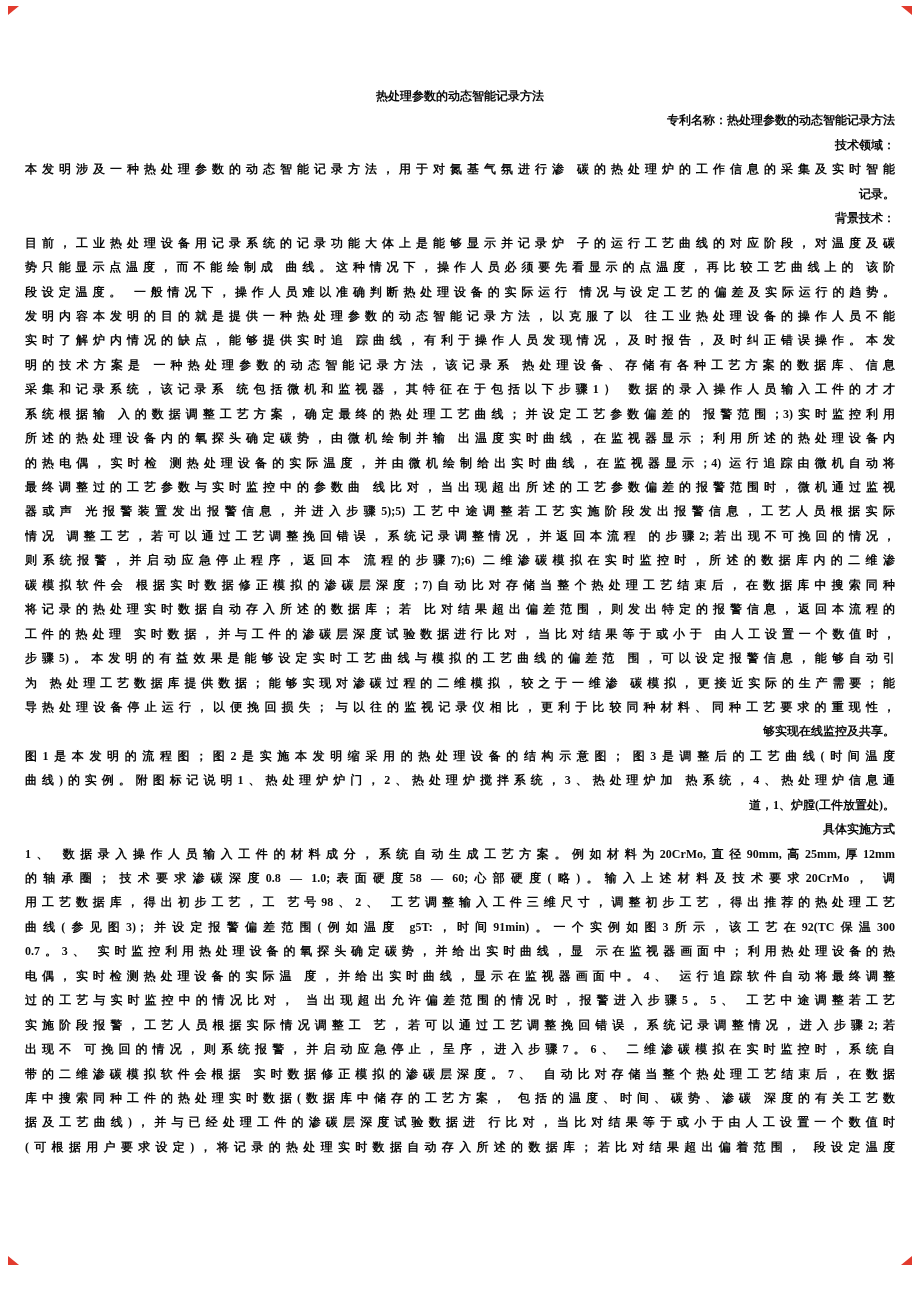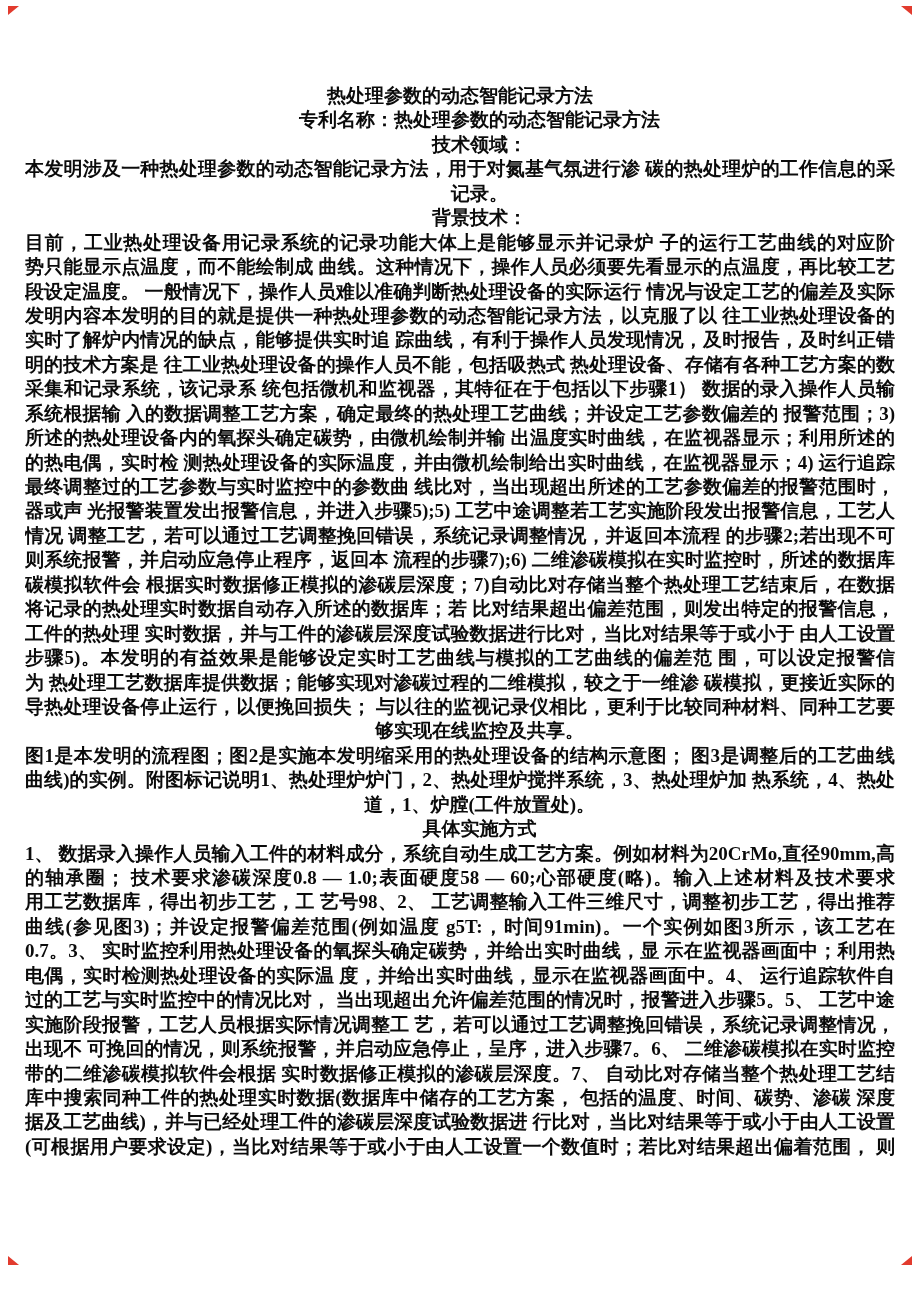--- a/index.html
+++ b/index.html
@@ -13,28 +13,28 @@
   }
   .content {
     position: absolute;
     top: 84px;
     left: 25px;
     width: 870px;
   }
   .line {
     height: 24.45px;
     line-height: 24.45px;
-    font-size: 19px;
+    font-size: 12px;
     font-weight: bold;
     color: #0b0b0b;
     overflow: hidden;
     white-space: normal;
   }
   .line.justify { text-align: justify; text-align-last: justify; }
-  .line.left    { text-align: center; margin-left: 39px; }
+  .line.left    { text-align: right; margin-left: 39px; }
   .line.center  { text-align: center; }
   .corner { position: absolute; width: 0; height: 0; }
   .corner.tl { left: 8px;  top: 6px;     border-top: 9px solid #e23b2e;    border-right: 11px solid transparent; }
   .corner.tr { right: 8px; top: 6px;     border-top: 9px solid #e23b2e;    border-left: 11px solid transparent; }
   .corner.bl { left: 8px;  bottom: 37px; border-bottom: 9px solid #e23b2e; border-right: 11px solid transparent; }
   .corner.br { right: 8px; bottom: 37px; border-bottom: 9px solid #e23b2e; border-left: 11px solid transparent; }
 </style>
 </head>
 <body>
 
@@ -48,21 +48,21 @@
       <div class="line left">专利名称：热处理参数的动态智能记录方法</div>
       <div class="line left">技术领域：</div>
       <div class="line justify">本发明涉及一种热处理参数的动态智能记录方法，用于对氮基气氛进行渗 碳的热处理炉的工作信息的采集及实时智能</div>
       <div class="line left">记录。</div>
       <div class="line left">背景技术：</div>
       <div class="line justify">目前，工业热处理设备用记录系统的记录功能大体上是能够显示并记录炉 子的运行工艺曲线的对应阶段，对温度及碳</div>
       <div class="line justify">势只能显示点温度，而不能绘制成 曲线。这种情况下，操作人员必须要先看显示的点温度，再比较工艺曲线上的 该阶</div>
       <div class="line justify">段设定温度。 一般情况下，操作人员难以准确判断热处理设备的实际运行 情况与设定工艺的偏差及实际运行的趋势。</div>
       <div class="line justify">发明内容本发明的目的就是提供一种热处理参数的动态智能记录方法，以克服了以 往工业热处理设备的操作人员不能</div>
       <div class="line justify">实时了解炉内情况的缺点，能够提供实时追 踪曲线，有利于操作人员发现情况，及时报告，及时纠正错误操作。本发</div>
-      <div class="line justify">明的技术方案是 往工业热处理设备的操作人员不能，包括吸热式 热处理设备、存储有各种工艺方案的数据库、信息</div>
+      <div class="line justify">明的技术方案是 一种热处理参数的动态智能记录方法，该记录系 热处理设备、存储有各种工艺方案的数据库、信息</div>
       <div class="line justify">采集和记录系统，该记录系 统包括微机和监视器，其特征在于包括以下步骤1） 数据的录入操作人员输入工件的才才</div>
       <div class="line justify">系统根据输 入的数据调整工艺方案，确定最终的热处理工艺曲线；并设定工艺参数偏差的 报警范围；3)实时监控利用</div>
       <div class="line justify">所述的热处理设备内的氧探头确定碳势，由微机绘制并输 出温度实时曲线，在监视器显示；利用所述的热处理设备内</div>
       <div class="line justify">的热电偶，实时检 测热处理设备的实际温度，并由微机绘制给出实时曲线，在监视器显示；4) 运行追踪由微机自动将</div>
       <div class="line justify">最终调整过的工艺参数与实时监控中的参数曲 线比对，当出现超出所述的工艺参数偏差的报警范围时，微机通过监视</div>
       <div class="line justify">器或声 光报警装置发出报警信息，并进入步骤5);5) 工艺中途调整若工艺实施阶段发出报警信息，工艺人员根据实际</div>
       <div class="line justify">情况 调整工艺，若可以通过工艺调整挽回错误，系统记录调整情况，并返回本流程 的步骤2;若出现不可挽回的情况，</div>
       <div class="line justify">则系统报警，并启动应急停止程序，返回本 流程的步骤7);6) 二维渗碳模拟在实时监控时，所述的数据库内的二维渗</div>
       <div class="line justify">碳模拟软件会 根据实时数据修正模拟的渗碳层深度；7)自动比对存储当整个热处理工艺结束后，在数据库中搜索同种</div>
       <div class="line justify">将记录的热处理实时数据自动存入所述的数据库；若 比对结果超出偏差范围，则发出特定的报警信息，返回本流程的</div>
@@ -80,15 +80,15 @@
       <div class="line justify">用工艺数据库，得出初步工艺，工 艺号98、2、 工艺调整输入工件三维尺寸，调整初步工艺，得出推荐的热处理工艺</div>
       <div class="line justify">曲线(参见图3)；并设定报警偏差范围(例如温度 g5T:，时间91min)。一个实例如图3所示，该工艺在92(TC保温300</div>
       <div class="line justify">0.7。3、 实时监控利用热处理设备的氧探头确定碳势，并给出实时曲线，显 示在监视器画面中；利用热处理设备的热</div>
       <div class="line justify">电偶，实时检测热处理设备的实际温 度，并给出实时曲线，显示在监视器画面中。4、 运行追踪软件自动将最终调整</div>
       <div class="line justify">过的工艺与实时监控中的情况比对， 当出现超出允许偏差范围的情况时，报警进入步骤5。5、 工艺中途调整若工艺</div>
       <div class="line justify">实施阶段报警，工艺人员根据实际情况调整工 艺，若可以通过工艺调整挽回错误，系统记录调整情况，进入步骤2;若</div>
       <div class="line justify">出现不 可挽回的情况，则系统报警，并启动应急停止，呈序，进入步骤7。6、 二维渗碳模拟在实时监控时，系统自</div>
       <div class="line justify">带的二维渗碳模拟软件会根据 实时数据修正模拟的渗碳层深度。7、 自动比对存储当整个热处理工艺结束后，在数据</div>
       <div class="line justify">库中搜索同种工件的热处理实时数据(数据库中储存的工艺方案， 包括的温度、时间、碳势、渗碳 深度的有关工艺数</div>
       <div class="line justify">据及工艺曲线)，并与已经处理工件的渗碳层深度试验数据进 行比对，当比对结果等于或小于由人工设置一个数值时</div>
-      <div class="line justify">(可根据用户要求设定)，当比对结果等于或小于由人工设置一个数值时；若比对结果超出偏着范围， 则发出特定的</div>
+      <div class="line justify">(可根据用户要求设定)，将记录的热处理实时数据自动存入所述的数据库；若比对结果超出偏着范围， 段设定温度</div>
     </div>
 </div>
 
 </body></html>

